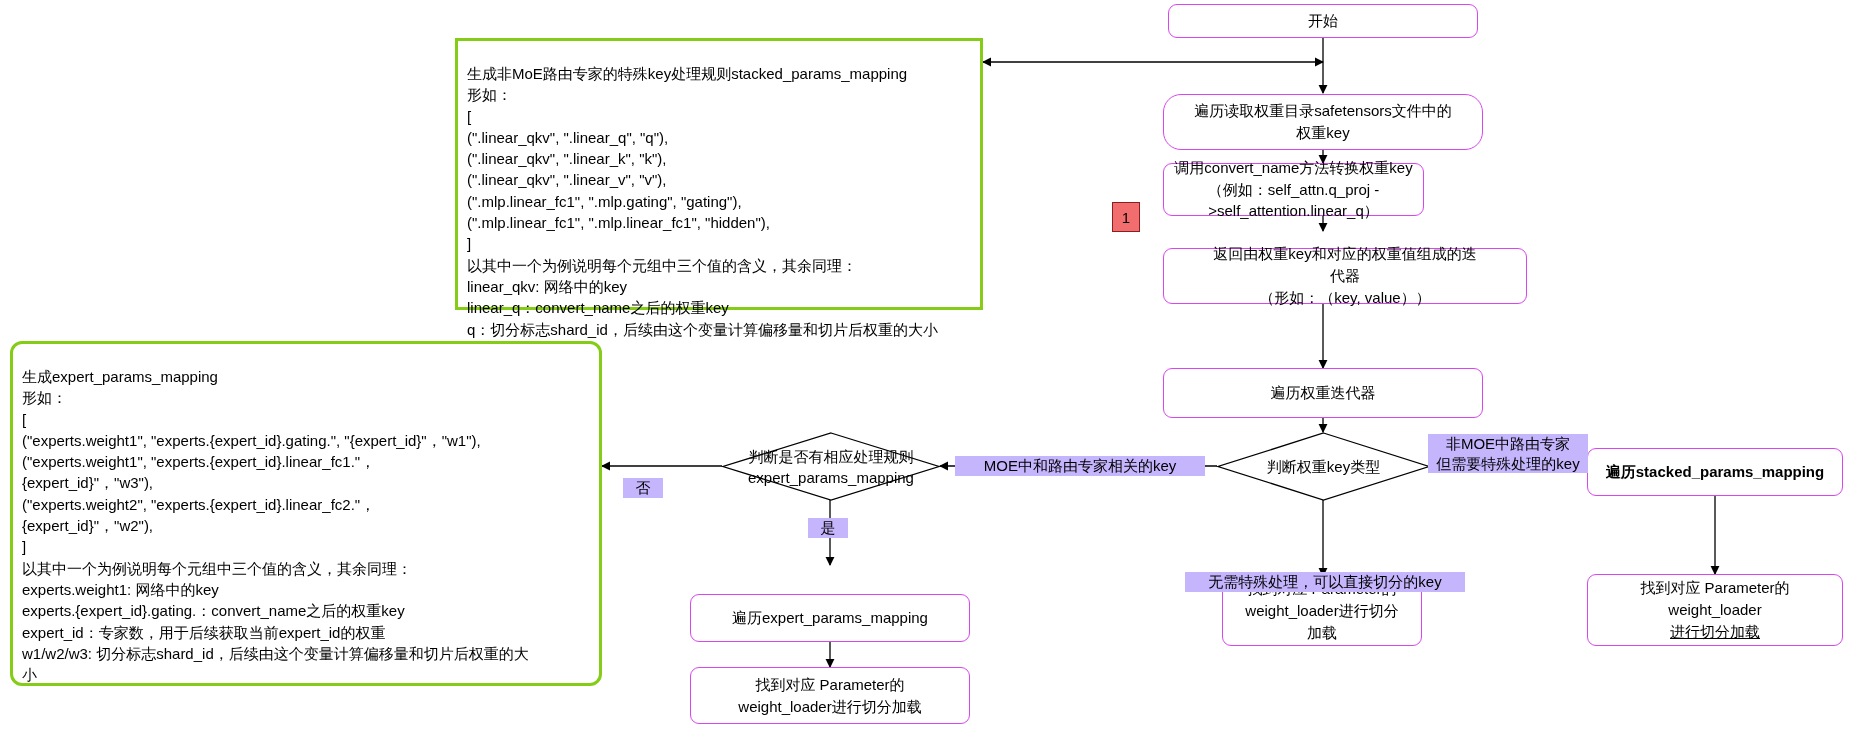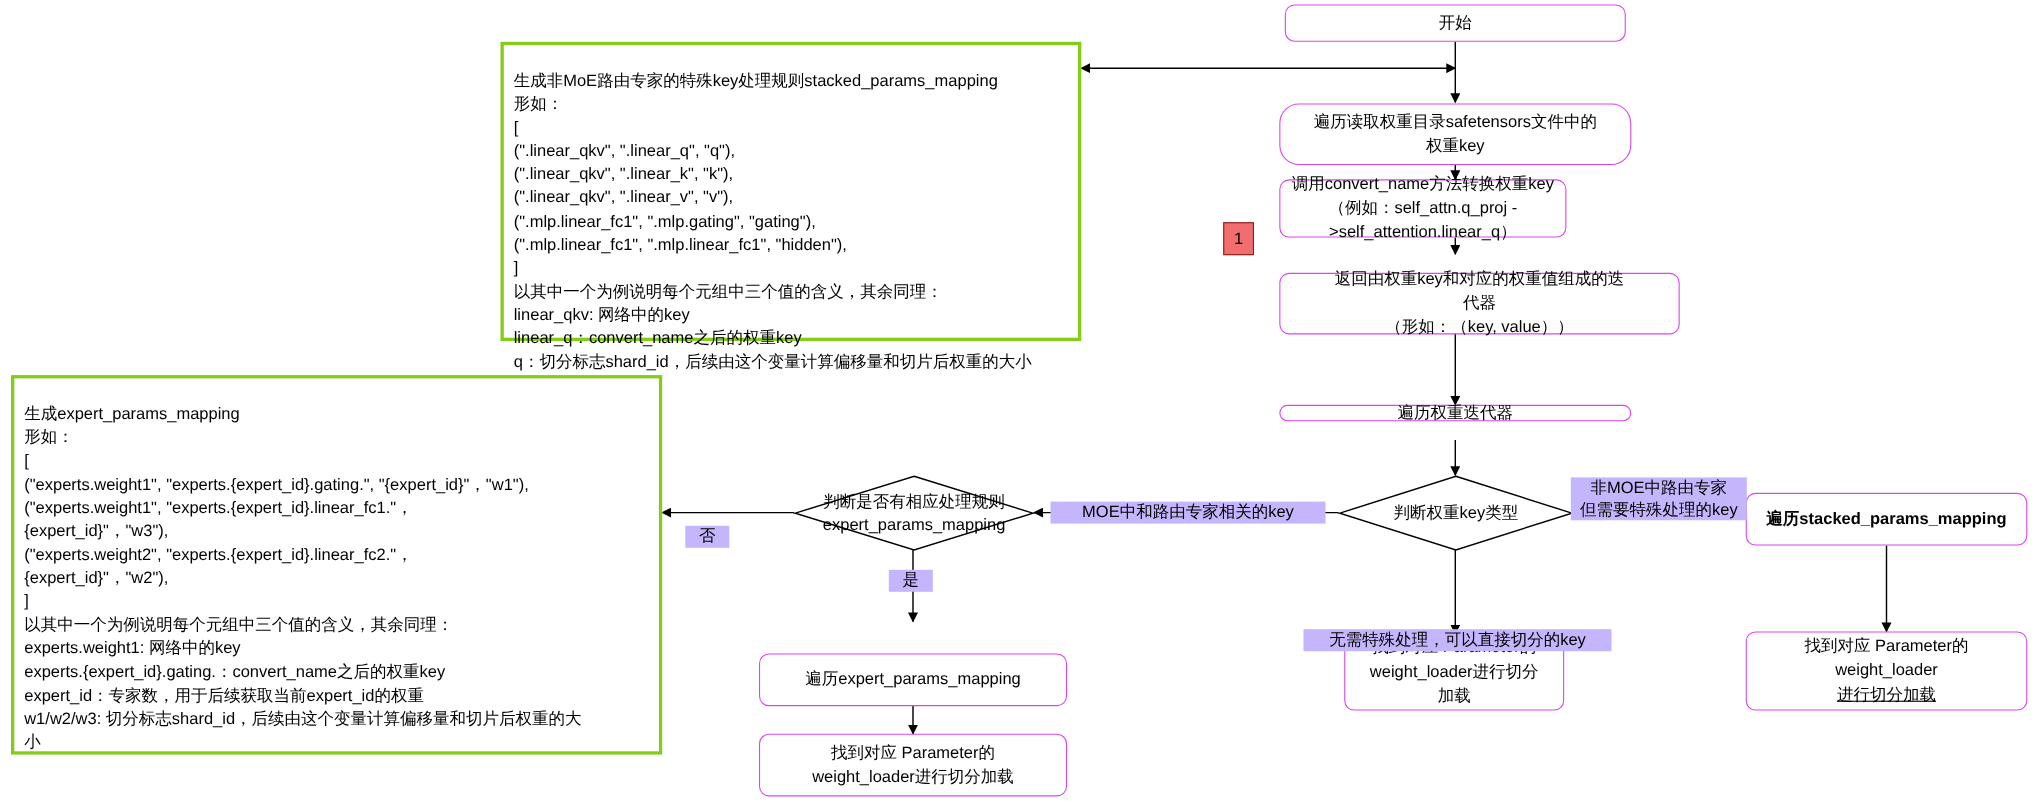--- a/index.html
+++ b/index.html
@@ -146,21 +146,21 @@
 权重key</div>
 
   <div class="node rounded" style="left:1163px; top:163px; width:261px; height:53px;">调用convert_name方法转换权重key
 （例如：self_attn.q_proj -
 &gt;self_attention.linear_q）</div>
 
   <div class="node rounded" style="left:1163px; top:248px; width:364px; height:56px;">返回由权重key和对应的权重值组成的迭
 代器
 （形如：（key, value））</div>
 
-  <div class="node rounded" style="left:1163px; top:368px; width:320px; height:15px;">遍历权重迭代器</div>
+  <div class="node rounded" style="left:1163px; top:368px; width:320px; height:50px;">遍历权重迭代器</div>
 
   <div class="diamond-wrap" style="left:1217px; top:432px; width:213px; height:69px;">
     <svg width="213" height="69" viewBox="0 0 213 69">
       <polygon points="106.5,1 212,34.5 106.5,68 1,34.5" fill="#ffffff" stroke="#000000" stroke-width="1.3"></polygon>
     </svg>
     <div class="diamond-label">判断权重key类型</div>
   </div>
 
   <div class="diamond-wrap" style="left:722px; top:432px; width:218px; height:69px;">
     <svg width="218" height="69" viewBox="0 0 218 69">
@@ -194,21 +194,21 @@
     (".linear_qkv", ".linear_k", "k"),
     (".linear_qkv", ".linear_v", "v"),
     (".mlp.linear_fc1", ".mlp.gating", "gating"),
     (".mlp.linear_fc1", ".mlp.linear_fc1", "hidden"),
 ]
 以其中一个为例说明每个元组中三个值的含义，其余同理：
 linear_qkv: 网络中的key
 linear_q：convert_name之后的权重key
 q：切分标志shard_id，后续由这个变量计算偏移量和切片后权重的大小</div>
 
-  <div class="textbox" style="left:10px; top:341px; width:592px; height:345px;">生成expert_params_mapping
+  <div class="textbox" style="left:10px; top:341px; width:592px; height:345px;border-radius:12px;">生成expert_params_mapping
 形如：
 [
     ("experts.weight1", "experts.{expert_id}.gating.", "{expert_id}"，"w1"),
     ("experts.weight1", "experts.{expert_id}.linear_fc1."，
 {expert_id}"，"w3"),
     ("experts.weight2", "experts.{expert_id}.linear_fc2."，
 {expert_id}"，"w2"),
 ]
 以其中一个为例说明每个元组中三个值的含义，其余同理：
 experts.weight1: 网络中的key

